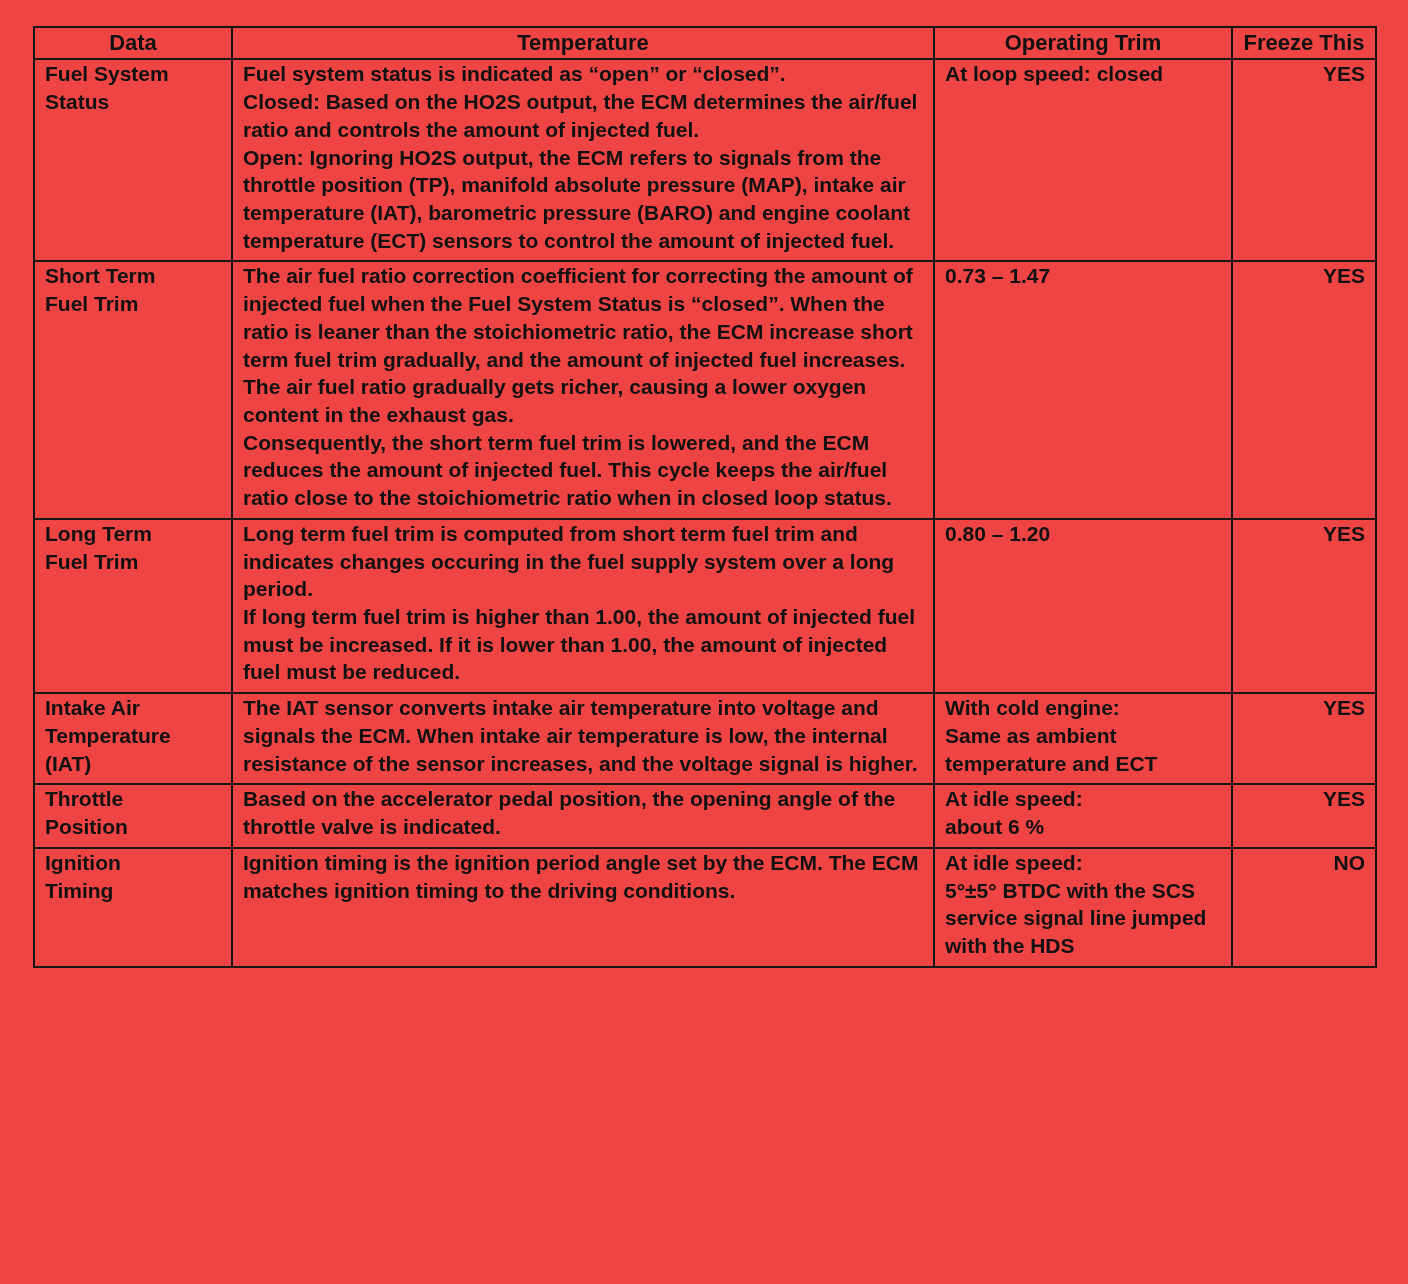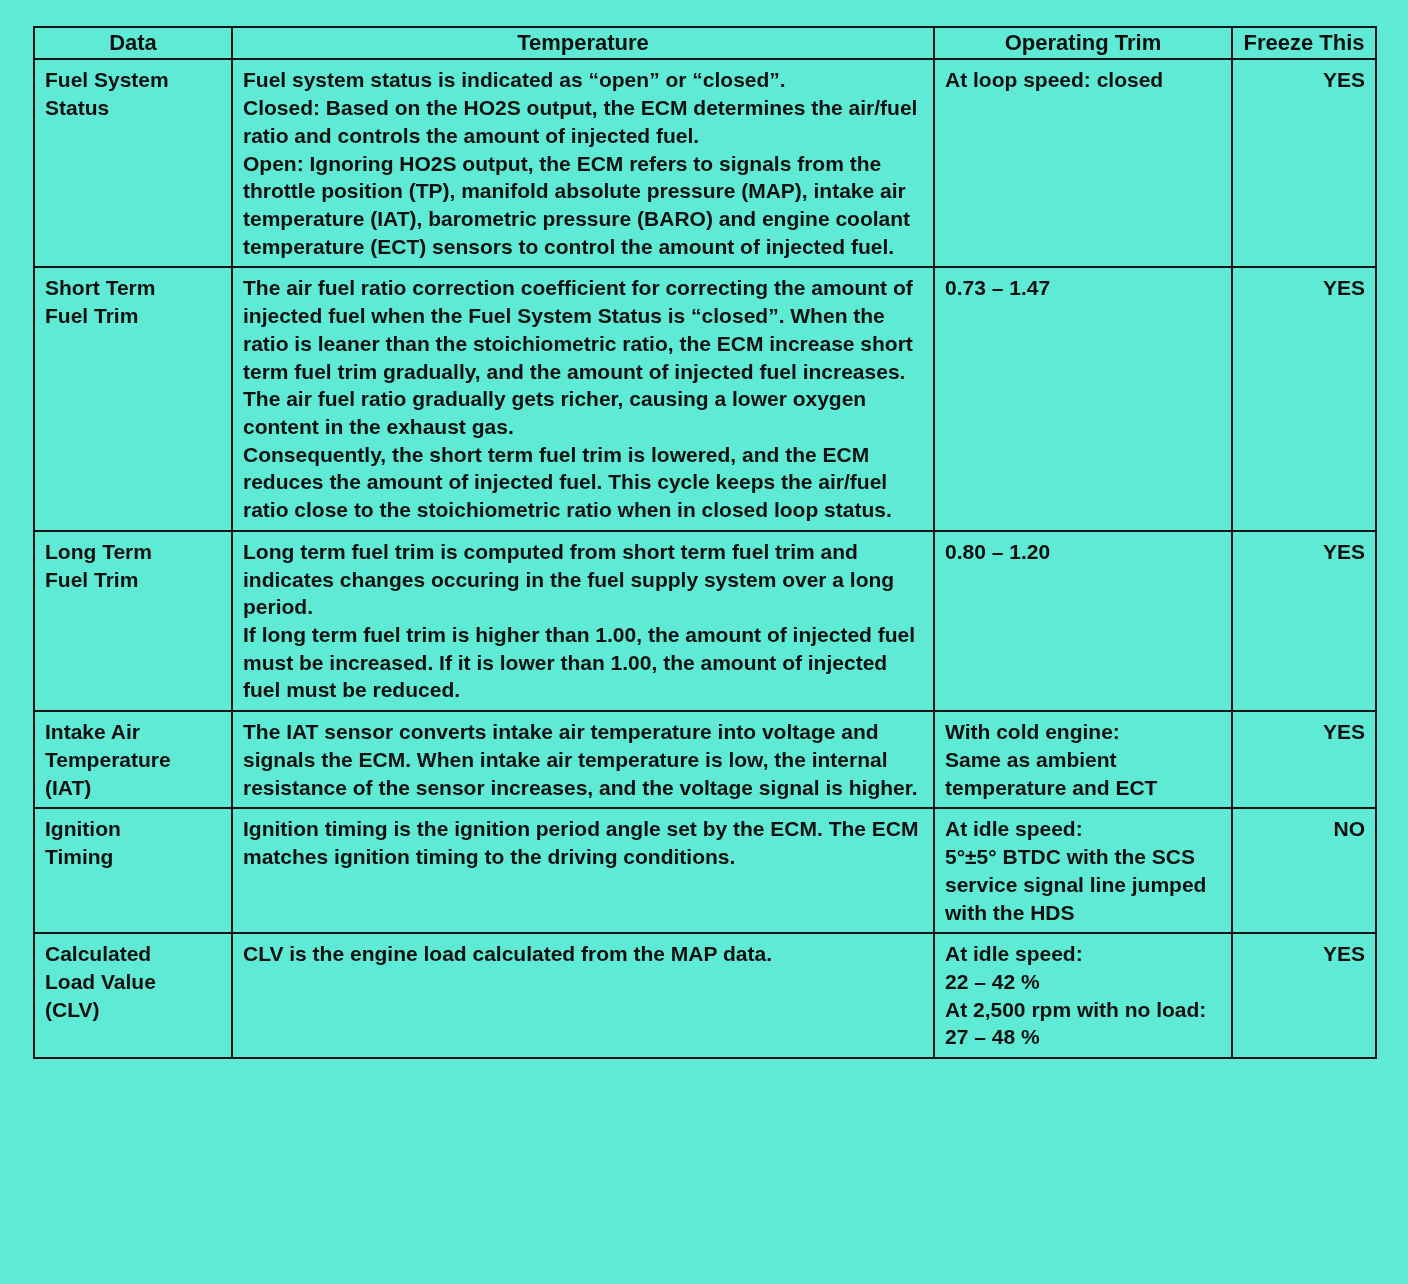--- a/index.html
+++ b/index.html
@@ -5,37 +5,37 @@
   html, body {
     margin: 0;
     padding: 0;
     background: #ffffff;
     font-family: "Liberation Sans", sans-serif;
   }
   .page {
     position: relative;
     width: 1408px;
     height: 1284px;
-    background: #5eead4;
+    background: #ef4444;
     overflow: hidden;
   }
   table.spec-table {
     position: absolute;
     left: 33px;
     top: 26px;
     width: 1342px;
     border-collapse: collapse;
     table-layout: fixed;
   }
   table.spec-table th,
   table.spec-table td {
     border: 2px solid #161616;
     color: #111111;
     vertical-align: top;
-    padding: 6px 10px 6px 10px;
+    padding: 0 10px 6px 10px;
     font-size: 21px;
     line-height: 1.32;
     font-weight: bold;
     white-space: pre-line;
     word-wrap: break-word;
   }
   table.spec-table th {
     text-align: center;
     padding: 2px 4px;
     font-size: 22px;
@@ -96,33 +96,30 @@
       <tr>
         <td class="cell-data">Intake Air
 Temperature
 (IAT)</td>
         <td class="cell-desc">The IAT sensor converts intake air temperature into voltage and signals the ECM. When intake air temperature is low, the internal resistance of the sensor increases, and the voltage signal is higher.</td>
         <td class="cell-op">With cold engine:
 Same as ambient temperature and ECT</td>
         <td class="cell-freeze">YES</td>
       </tr>
       <tr>
+        <td class="cell-data">Throttle
+Position</td>
+        <td class="cell-desc">Based on the accelerator pedal position, the opening angle of the throttle valve is indicated.</td>
+        <td class="cell-op">At idle speed:
+about 6 %</td>
+        <td class="cell-freeze">YES</td>
+      </tr>
+      <tr>
         <td class="cell-data">Ignition
 Timing</td>
         <td class="cell-desc">Ignition timing is the ignition period angle set by the ECM. The ECM matches ignition timing to the driving conditions.</td>
         <td class="cell-op">At idle speed:
 5°±5° BTDC with the SCS service signal line jumped with the HDS</td>
         <td class="cell-freeze">NO</td>
       </tr>
-      <tr>
-        <td class="cell-data">Calculated
-Load Value
-(CLV)</td>
-        <td class="cell-desc">CLV is the engine load calculated from the MAP data.</td>
-        <td class="cell-op">At idle speed:
-22 – 42 %
-At 2,500 rpm with no load:
-27 – 48 %</td>
-        <td class="cell-freeze">YES</td>
-      </tr>
     </tbody>
   </table>
 </div>
 
 </body></html>

